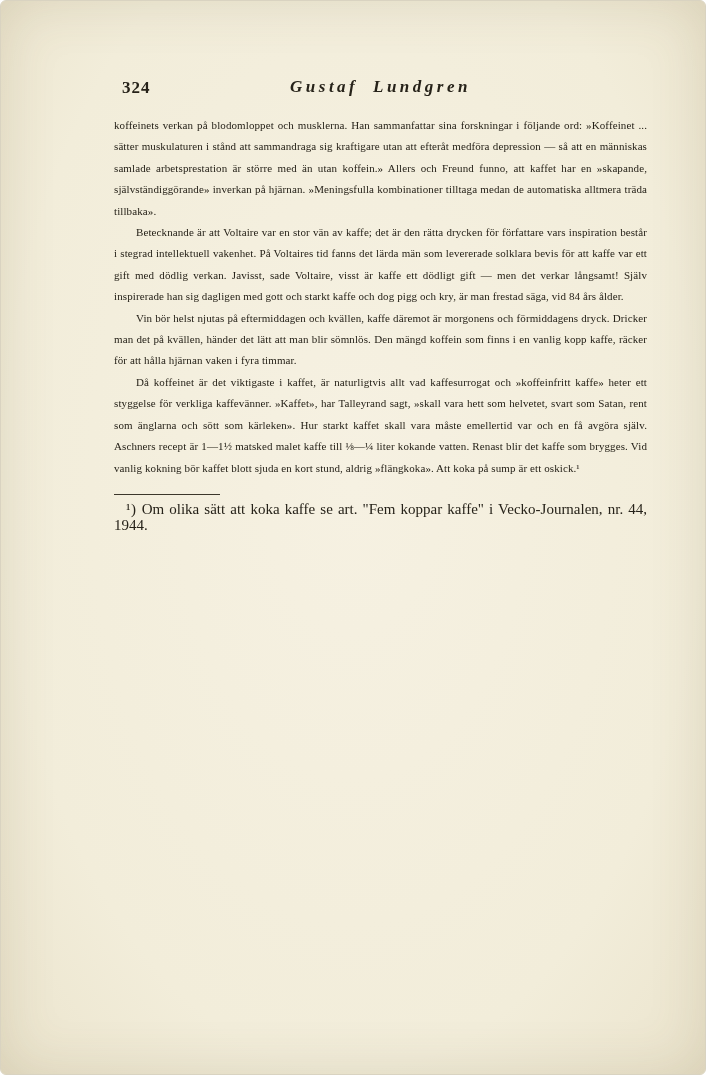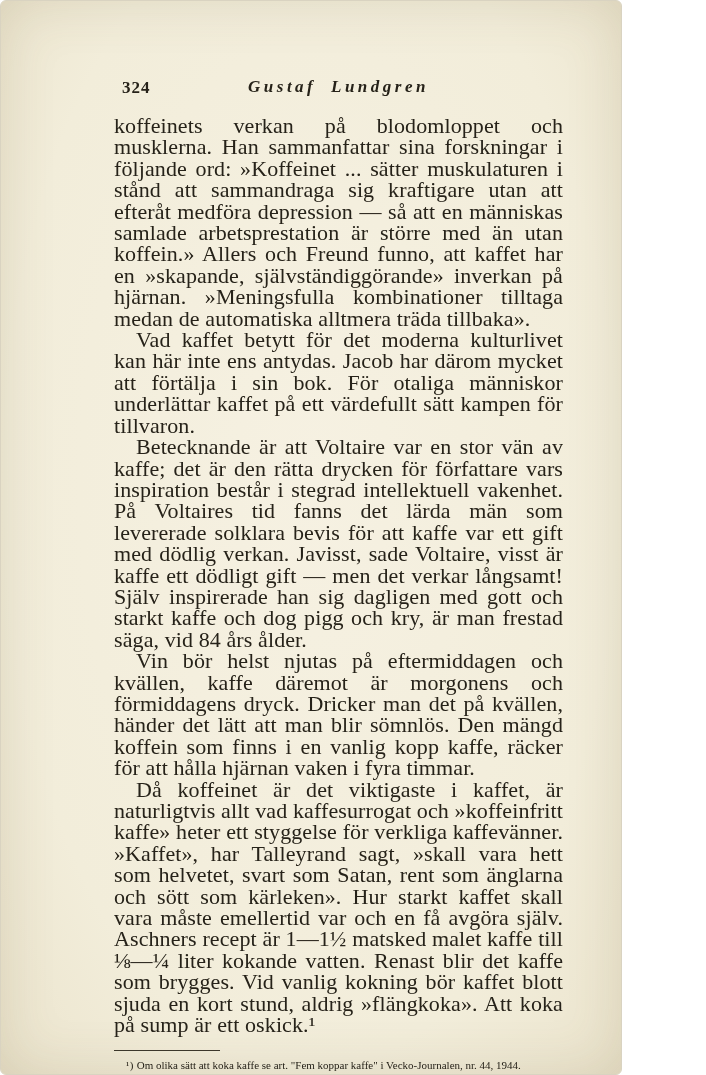--- a/index.html
+++ b/index.html
@@ -4,21 +4,21 @@
 <style>
   * { margin: 0; padding: 0; box-sizing: border-box; }
   html, body {
     width: 706px;
     height: 1075px;
     background: #ffffff;
     font-family: "Liberation Serif", "DejaVu Serif", serif;
   }
   .page {
     position: relative;
-    width: 622px;
+    width: 706px;
     height: 1075px;
     background: #f4efde;
     background-image: radial-gradient(ellipse at 50% 45%, #f6f1e2 0%, #f2edda 70%, #ebe4cd 100%);
     color: #262219;
     padding: 76px 58px 0 113px;
     border: 1px solid #d9d3c1;
     border-radius: 6px;
     box-shadow: inset 0 0 55px rgba(110, 92, 50, 0.16);
     overflow: hidden;
   }
@@ -38,58 +38,57 @@
     letter-spacing: 1px;
     font-style: normal;
   }
   .head-title {
     font-style: italic;
     letter-spacing: 3.5px;
     word-spacing: 7px;
     margin-top: 15px;
   }
   .body-text {
-    font-size: 22px;
+    font-size: 11px;
     line-height: 21.4px;
     text-align: justify;
     letter-spacing: 0.1px;
     font-family: Liberation Serif, serif;
   }
   .para { text-indent: 22px; }
   .para.no-indent { text-indent: 0; }
   .footnote-block {
     margin-top: 15px;
   }
   .footnote-rule {
     width: 106px;
     height: 0;
     border-top: 1.5px solid #3c372b;
     margin-bottom: 6px;
   }
   .footnote-text {
-    font-size: 11px;
+    font-size: 15px;
     line-height: 16.5px;
     text-align: justify;
     text-indent: 12px;
   }
   .fn-marker { letter-spacing: 0.5px; }
 </style>
 </head>
 <body>
 
 <div class="page">
 
   <header class="running-head">
     <span class="pagenum">324</span>
     <span class="head-title">Gustaf Lundgren</span>
   </header>
 
   <main class="body-text">
     <p class="para no-indent">koffeinets verkan på blodomloppet och musklerna. Han sammanfattar sina forskningar i följande ord: »Koffeinet ... sätter muskulaturen i stånd att sammandraga sig kraftigare utan att efteråt medföra depression — så att en människas samlade arbetsprestation är större med än utan koffein.» Allers och Freund funno, att kaffet har en »skapande, självständiggörande» inverkan på hjärnan. »Meningsfulla kombinationer tilltaga medan de automatiska alltmera träda tillbaka».</p>
-    <p class="para">Vad kaffet betytt för det moderna kulturlivet kan här inte ens antydas. Jacob har därom mycket att förtälja i sin bok. För otaliga människor underlättar kaffet på ett värdefullt sätt kampen för tillvaron.</p>
     <p class="para">Betecknande är att Voltaire var en stor vän av kaffe; det är den rätta drycken för författare vars inspiration består i stegrad intellektuell vakenhet. På Voltaires tid fanns det lärda män som levererade solklara bevis för att kaffe var ett gift med dödlig verkan. Javisst, sade Voltaire, visst är kaffe ett dödligt gift — men det verkar långsamt! Själv inspirerade han sig dagligen med gott och starkt kaffe och dog pigg och kry, är man frestad säga, vid 84 års ålder.</p>
     <p class="para">Vin bör helst njutas på eftermiddagen och kvällen, kaffe däremot är morgonens och förmiddagens dryck. Dricker man det på kvällen, händer det lätt att man blir sömnlös. Den mängd koffein som finns i en vanlig kopp kaffe, räcker för att hålla hjärnan vaken i fyra timmar.</p>
     <p class="para">Då koffeinet är det viktigaste i kaffet, är naturligtvis allt vad kaffesurrogat och »koffeinfritt kaffe» heter ett styggelse för verkliga kaffevänner. »Kaffet», har Talleyrand sagt, »skall vara hett som helvetet, svart som Satan, rent som änglarna och sött som kärleken». Hur starkt kaffet skall vara måste emellertid var och en få avgöra själv. Aschners recept är 1—1½ matsked malet kaffe till ⅛—¼ liter kokande vatten. Renast blir det kaffe som brygges. Vid vanlig kokning bör kaffet blott sjuda en kort stund, aldrig »flängkoka». Att koka på sump är ett oskick.¹</p>
   </main>
 
   <footer class="footnote-block">
     <div class="footnote-rule"></div>
     <p class="footnote-text"><span class="fn-marker">¹)</span> <span>Om olika sätt att koka kaffe se art. "Fem koppar kaffe" i Vecko-Journalen, nr. 44, 1944.</span></p>
   </footer>
 

